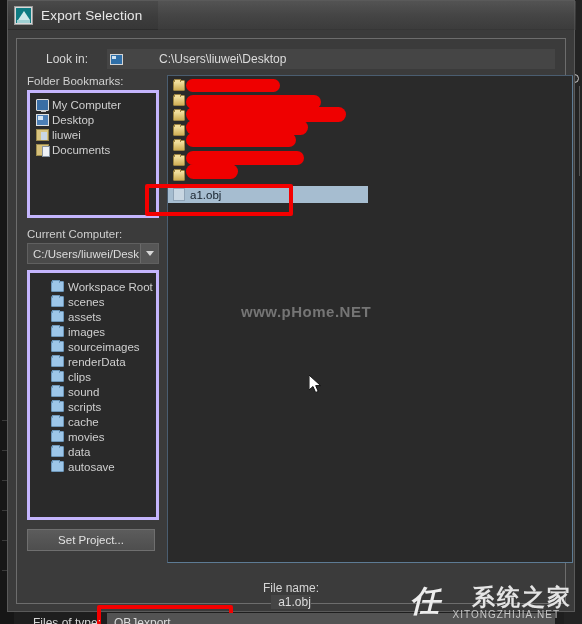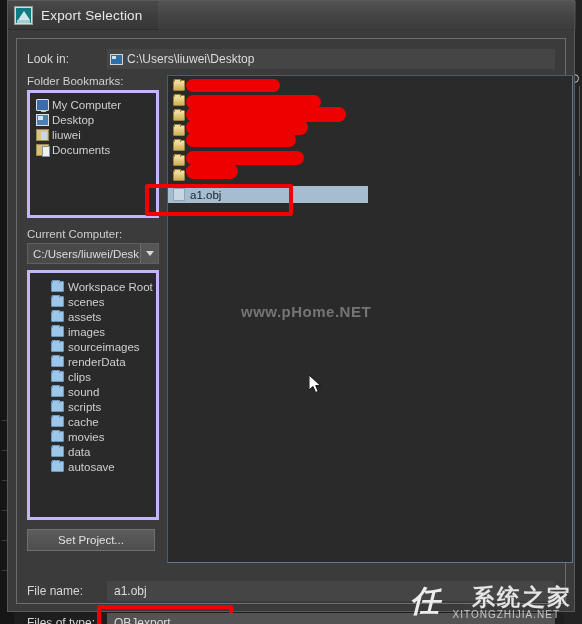--- a/index.html
+++ b/index.html
@@ -94,25 +94,25 @@
     height: 566px;
     background: #3b3b3b;
     border: 1px solid #6d6d6d;
   }
 
   
   .lookin-row {
     position: absolute; left: 10px; top: 10px; right: 10px; height: 20px;
     display: flex; align-items: center;
   }
-  .lbl { color: #d6d6d6; font-size: 12px; }
+  .lbl { color: #d6d6d6; font-size: 12px; text-align: center; }
   .lookin-label { width: 80px; }
   .lookin-field {
     flex: 1; height: 20px; background: #454545;
-    display: flex; align-items: center; padding-left: 3px;
+    display: flex; align-items: center; padding-left: 3px; gap: 32px;
   }
   .mini-monitor {
     width: 13px; height: 11px; flex: 0 0 13px; margin-right: 4px;
     background: #2f6fa8; border: 1px solid #d4d4d4; position: relative;
   }
   .mini-monitor::after {
     content:""; position:absolute; left:1px; top:1px; width:4px; height:3px; background:#cfe2f2;
   }
   .path-text { color: #dcdcdc; font-size: 12px; }
 
@@ -407,21 +407,21 @@
         <div class="redact" style="left:18px;  top:57px; width:110px;height:14px;"></div>
         <div class="redact" style="left:18px;  top:75px; width:118px;height:14px;"></div>
         <div class="redact" style="left:18px;  top:88px; width:52px; height:15px;"></div>
 
         <div class="watermark" style="left:73px; top:227px;">www.pHome.NET</div>
       </div>
 
       <div class="annot" style="left:128px; top:145px; width:148px; height:32px;"></div>
       <div class="annot" style="left:80px;  top:566px; width:136px; height:30px;"></div>
 
-      <div class="bottom-row" style="top:542px;">
+      <div class="bottom-row" style="top:542px;flex-direction:column;">
         <div class="lbl">File name:</div>
         <div class="field-flat">a1.obj</div>
       </div>
       <div class="bottom-row" style="top:574px;">
         <div class="lbl">Files of type:</div>
         <div class="field-flat field-type">OBJexport</div>
       </div>
 
     </div>
   </div>

